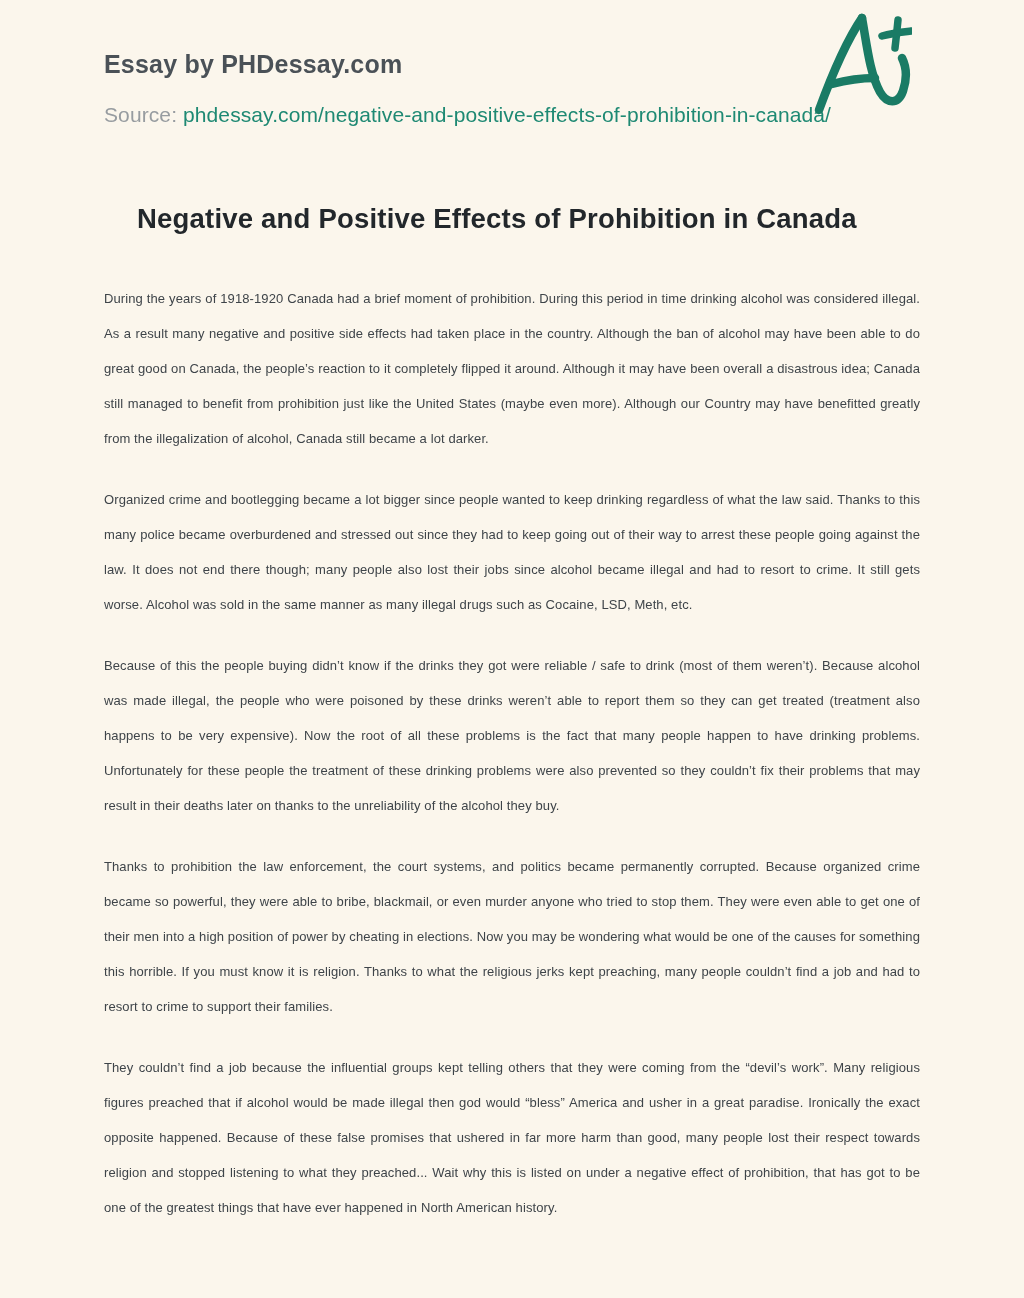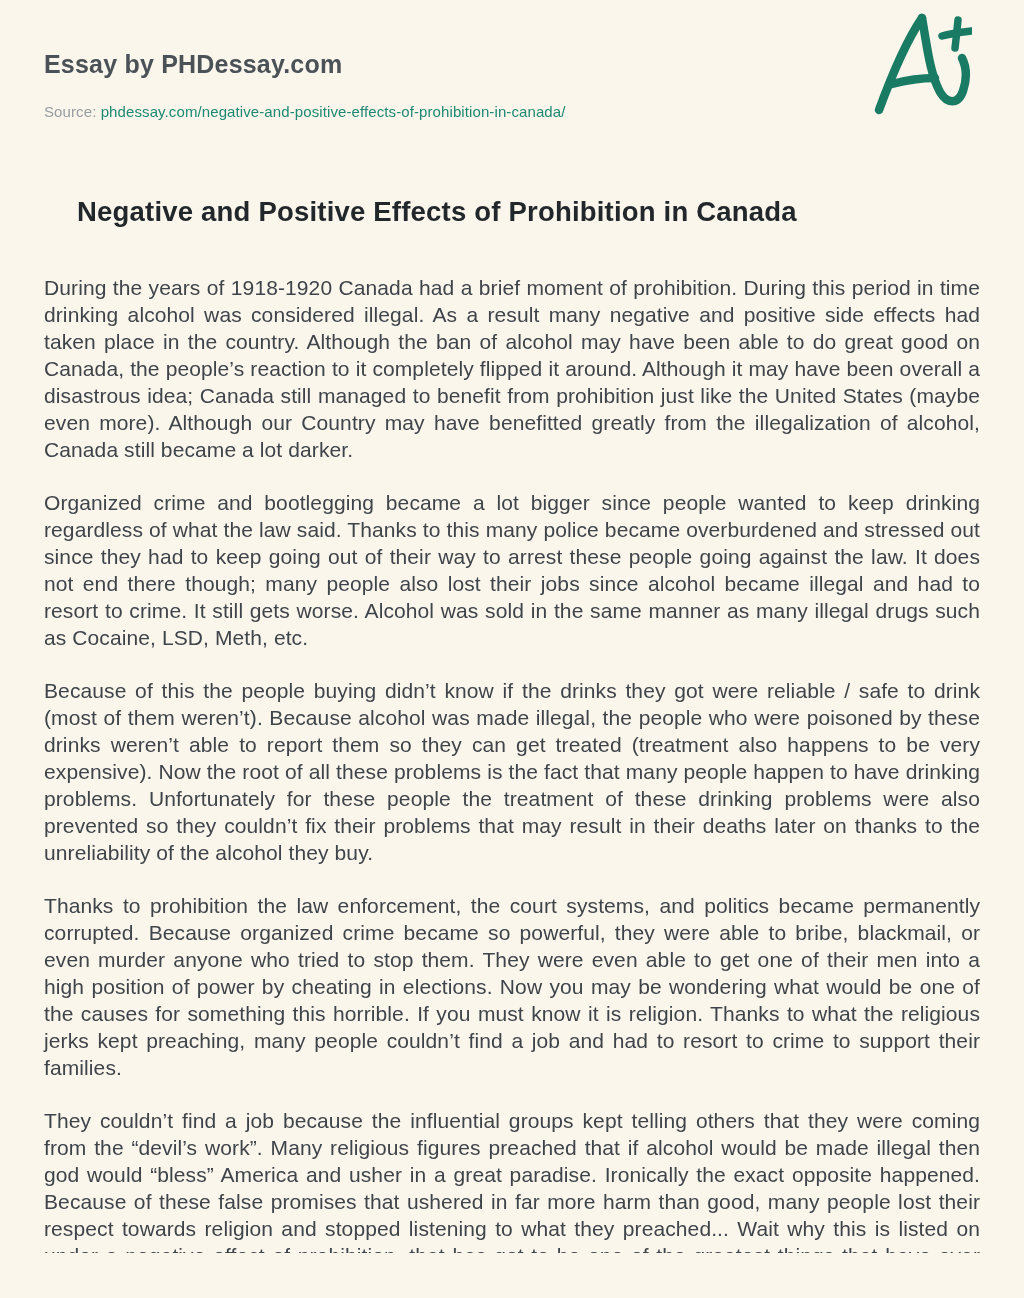--- a/index.html
+++ b/index.html
@@ -9,36 +9,36 @@
     background: #fbf6ec;
     font-family: "Liberation Sans", sans-serif;
     overflow: hidden;
     position: relative;
   }
   .content-clip {
     height: 1253px;
     overflow: hidden;
   }
   .inner {
-    padding: 0 44px;
+    padding: 0 104px;
     position: relative;
   }
   .page-header {
     padding-top: 50px;
     position: relative;
   }
   .site-title {
     font-size: 25px;
     font-weight: 700;
     color: #4a5157;
     letter-spacing: 0.2px;
   }
   .source-line {
     margin-top: 24px;
-    font-size: 15px;
+    font-size: 21px;
     color: #979ca0;
     letter-spacing: 0.1px;
   }
   .source-link {
     color: #1e8973;
     text-decoration: none;
     cursor: pointer;
   }
   .logo {
     position: absolute;
@@ -52,22 +52,22 @@
     font-size: 27.5px;
     font-weight: 700;
     color: #22272b;
     letter-spacing: 0.2px;
     margin-left: 33px;
   }
   .essay-body {
     margin-top: 46px;
   }
   .essay-body p {
-    font-size: 21px;
-    line-height: 27px;
+    font-size: 13px;
+    line-height: 35px;
     color: #3e4449;
     text-align: justify;
     margin-bottom: 26px;
     letter-spacing: 0.1px;
   }
 </style>
 </head>
 <body>
 
 <div class="content-clip">

